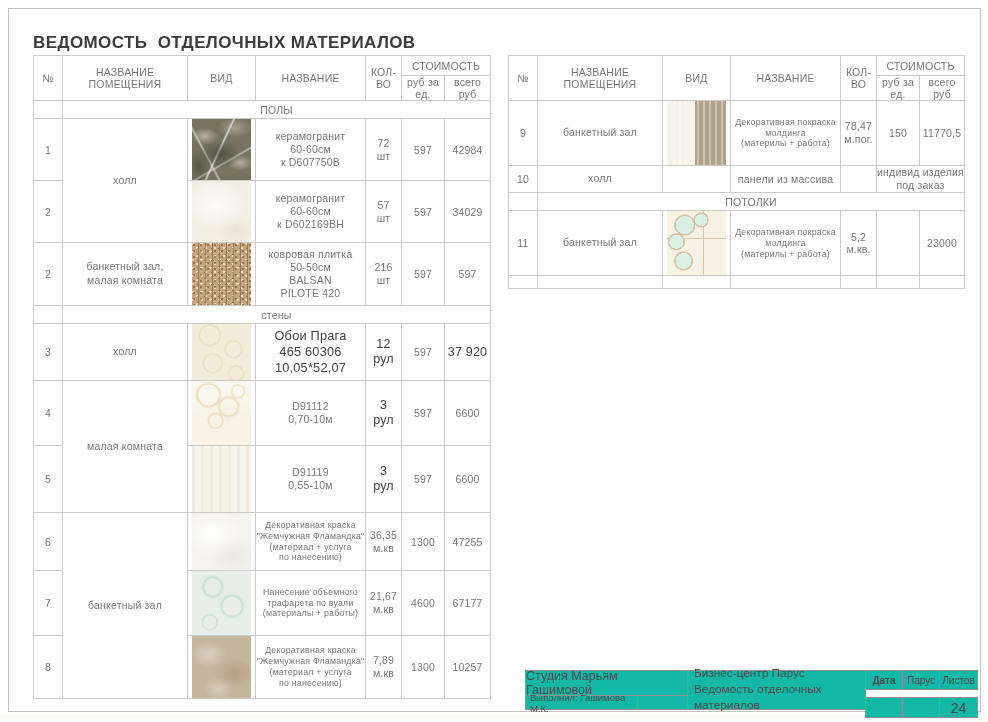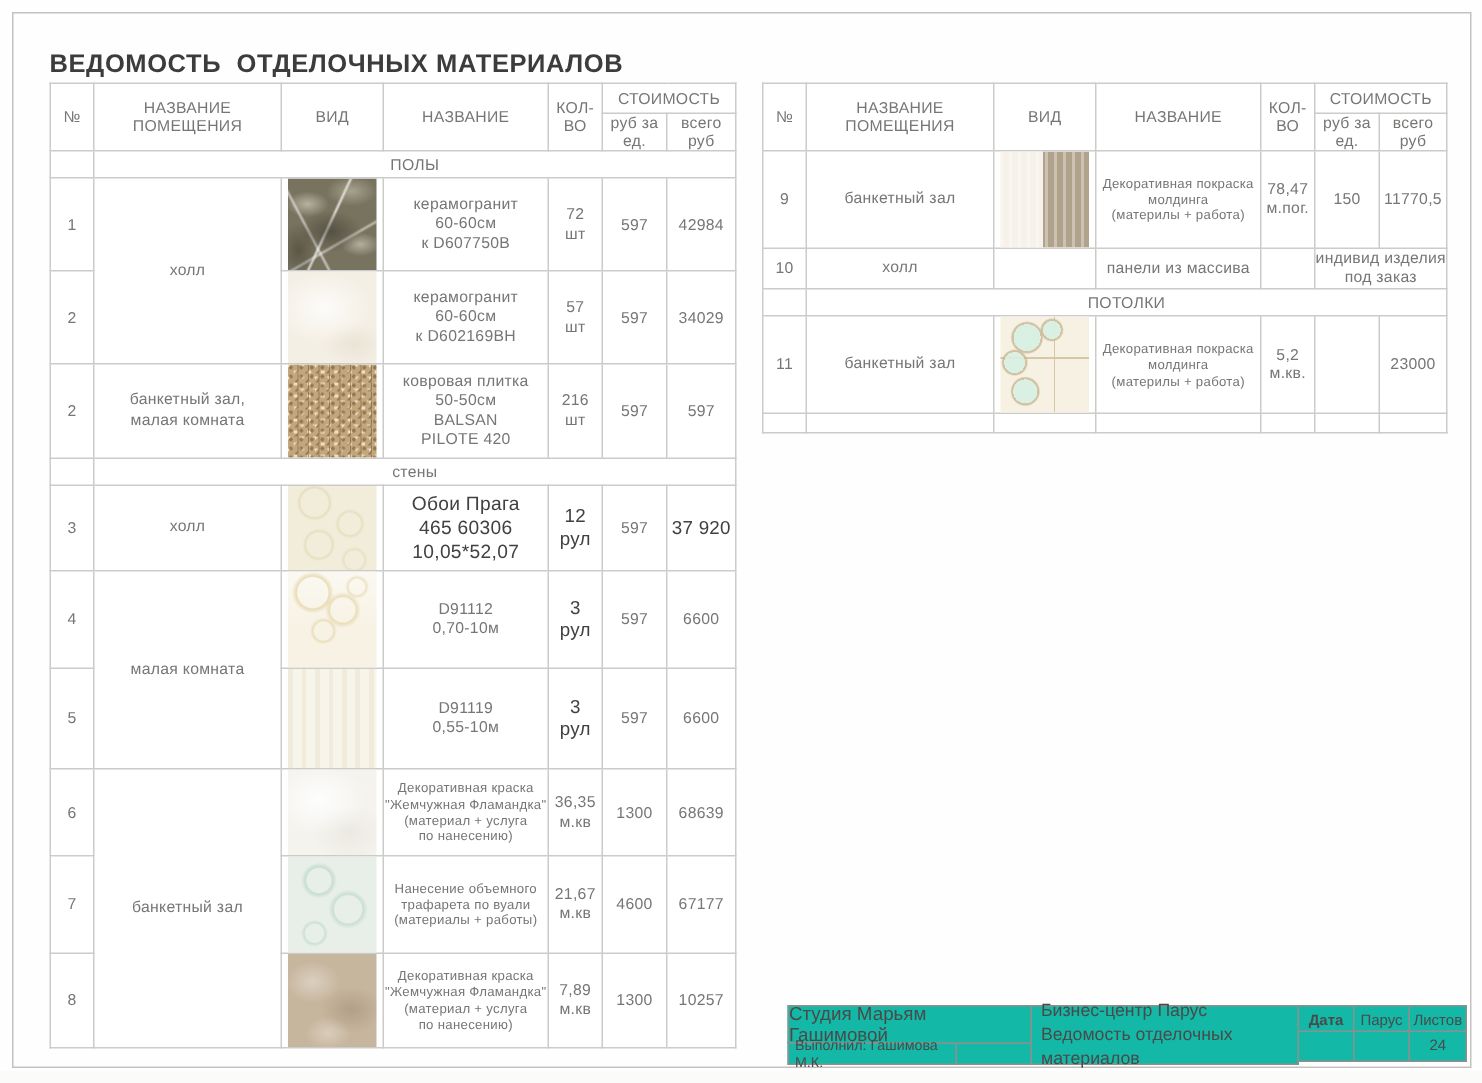--- a/index.html
+++ b/index.html
@@ -126,21 +126,21 @@
   }
   
   .titleblock{position:absolute;left:525px;top:670px;width:453px;height:40px;}
   .tb-cell{position:absolute;border:1px solid #8f8f8d;box-sizing:border-box;background:#14b8a6;
     display:flex;align-items:center;justify-content:center;color:#4a4a4a;}
   .tb-studio{left:0;top:0;width:163px;height:26px;font-size:12.5px;}
   .tb-author{left:0;top:25px;width:113px;height:15px;font-size:9.5px;justify-content:flex-start;padding-left:4px;}
   .tb-blank{left:112px;top:25px;width:51px;height:15px;}
   .tb-project{left:162px;top:0;width:179px;height:40px;flex-direction:column;align-items:flex-start;justify-content:center;padding-left:6px;font-size:11.8px;line-height:1.35;}
   .tb-h{height:20px;top:0;font-size:10px;}
-  .tb-v{height:21px;top:17px;font-size:10px;}
+  .tb-v{height:21px;top:27px;font-size:14px;}
   .tb-date{left:340px;width:38px;font-weight:bold;}
   .tb-sheet{left:377px;width:38px;}
   .tb-sheets{left:414px;width:39px;}
 </style>
 </head>
 <body>
 
 <div class="sheet">
   <div class="frame"></div>
   <h1 class="sheet-title">ВЕДОМОСТЬ  ОТДЕЛОЧНЫХ МАТЕРИАЛОВ</h1>
@@ -266,21 +266,21 @@
         <td class="c-vid">
             <div class="sw sw-plaster-white"></div>
           </td>
         <td class="c-name" style="font-size:8.8px">Декоративная краска
 "Жемчужная Фламандка"
 (материал + услуга
 по нанесению)</td>
         <td class="c-qty">36,35
 м.кв</td>
         <td>1300</td>
-        <td>68639</td>
+        <td>47255</td>
       </tr>
       <tr style="height:65px">
         <td>7</td>
         <td class="c-vid">
             <div class="sw sw-damask-blue"></div>
           </td>
         <td class="c-name" style="font-size:8.8px">Нанесение объемного
 трафарета по вуали
 (материалы + работы)</td>
         <td class="c-qty">21,67

